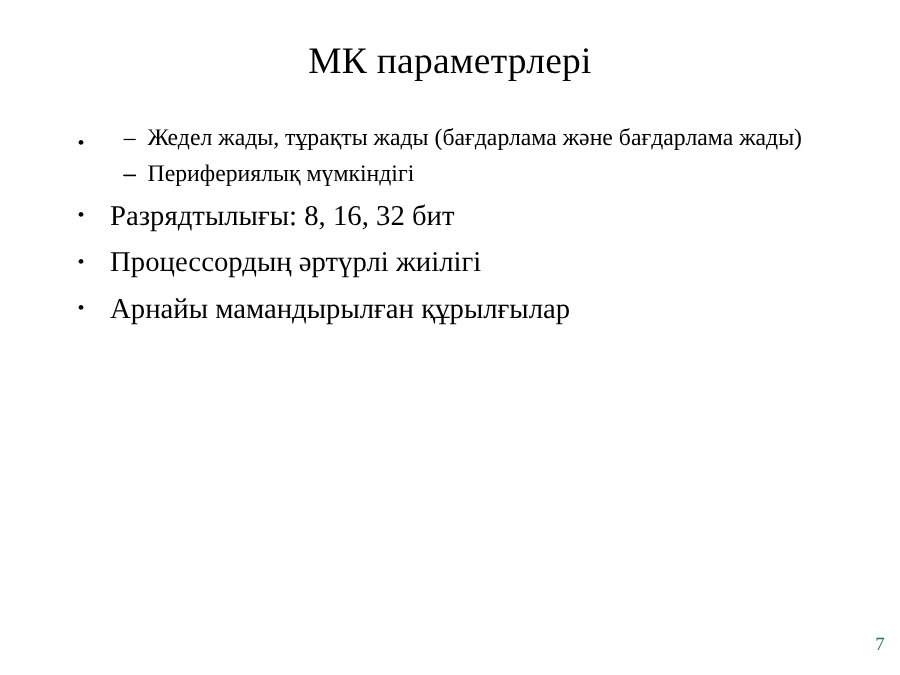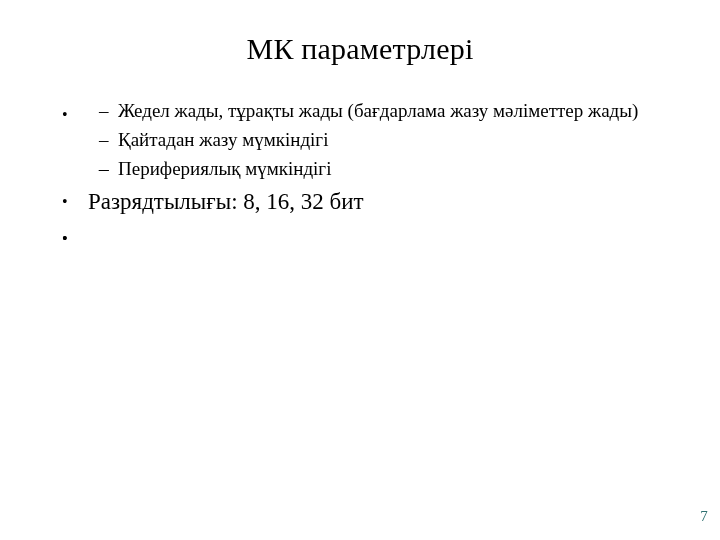--- a/index.html
+++ b/index.html
@@ -98,48 +98,49 @@
   <div class="slide-title">МК параметрлері</div>
 
   <div class="body-block">
 
     <div class="lvl1">
       <span class="marker">•</span>
     </div>
     <div class="lvl2-group">
       <div class="lvl2">
         <span class="marker">–</span>
-        <span class="txt">Жедел жады, тұрақты жады (бағдарлама жазу мәліметтер жады)</span>
+        <span class="txt">Жедел жады, тұрақты жады (бағдарлама және бағдарлама жады)</span>
       </div>
       <div class="lvl2">
         <span class="marker">–</span>
-        <span class="txt">Қайтадан жазу мүмкіндігі</span>
       </div>
       <div class="lvl2">
         <span class="marker">–</span>
       </div>
       <div class="lvl2">
         <span class="marker">–</span>
       </div>
       <div class="lvl2">
         <span class="marker">–</span>
         <span class="txt">Перифериялық мүмкіндігі</span>
       </div>
     </div>
 
     <div class="lvl1">
       <span class="marker">•</span>
       <span class="txt">Разрядтылығы: 8, 16, 32 бит</span>
     </div>
 
     <div class="lvl1">
       <span class="marker">•</span>
+      <span class="txt">Процессордың әртүрлі жиілігі</span>
     </div>
 
     <div class="lvl1">
       <span class="marker">•</span>
+      <span class="txt">Арнайы мамандырылған құрылғылар</span>
     </div>
 
   </div>
 
   <div class="page-number">7</div>
 
 </div>
 
 </body></html>

